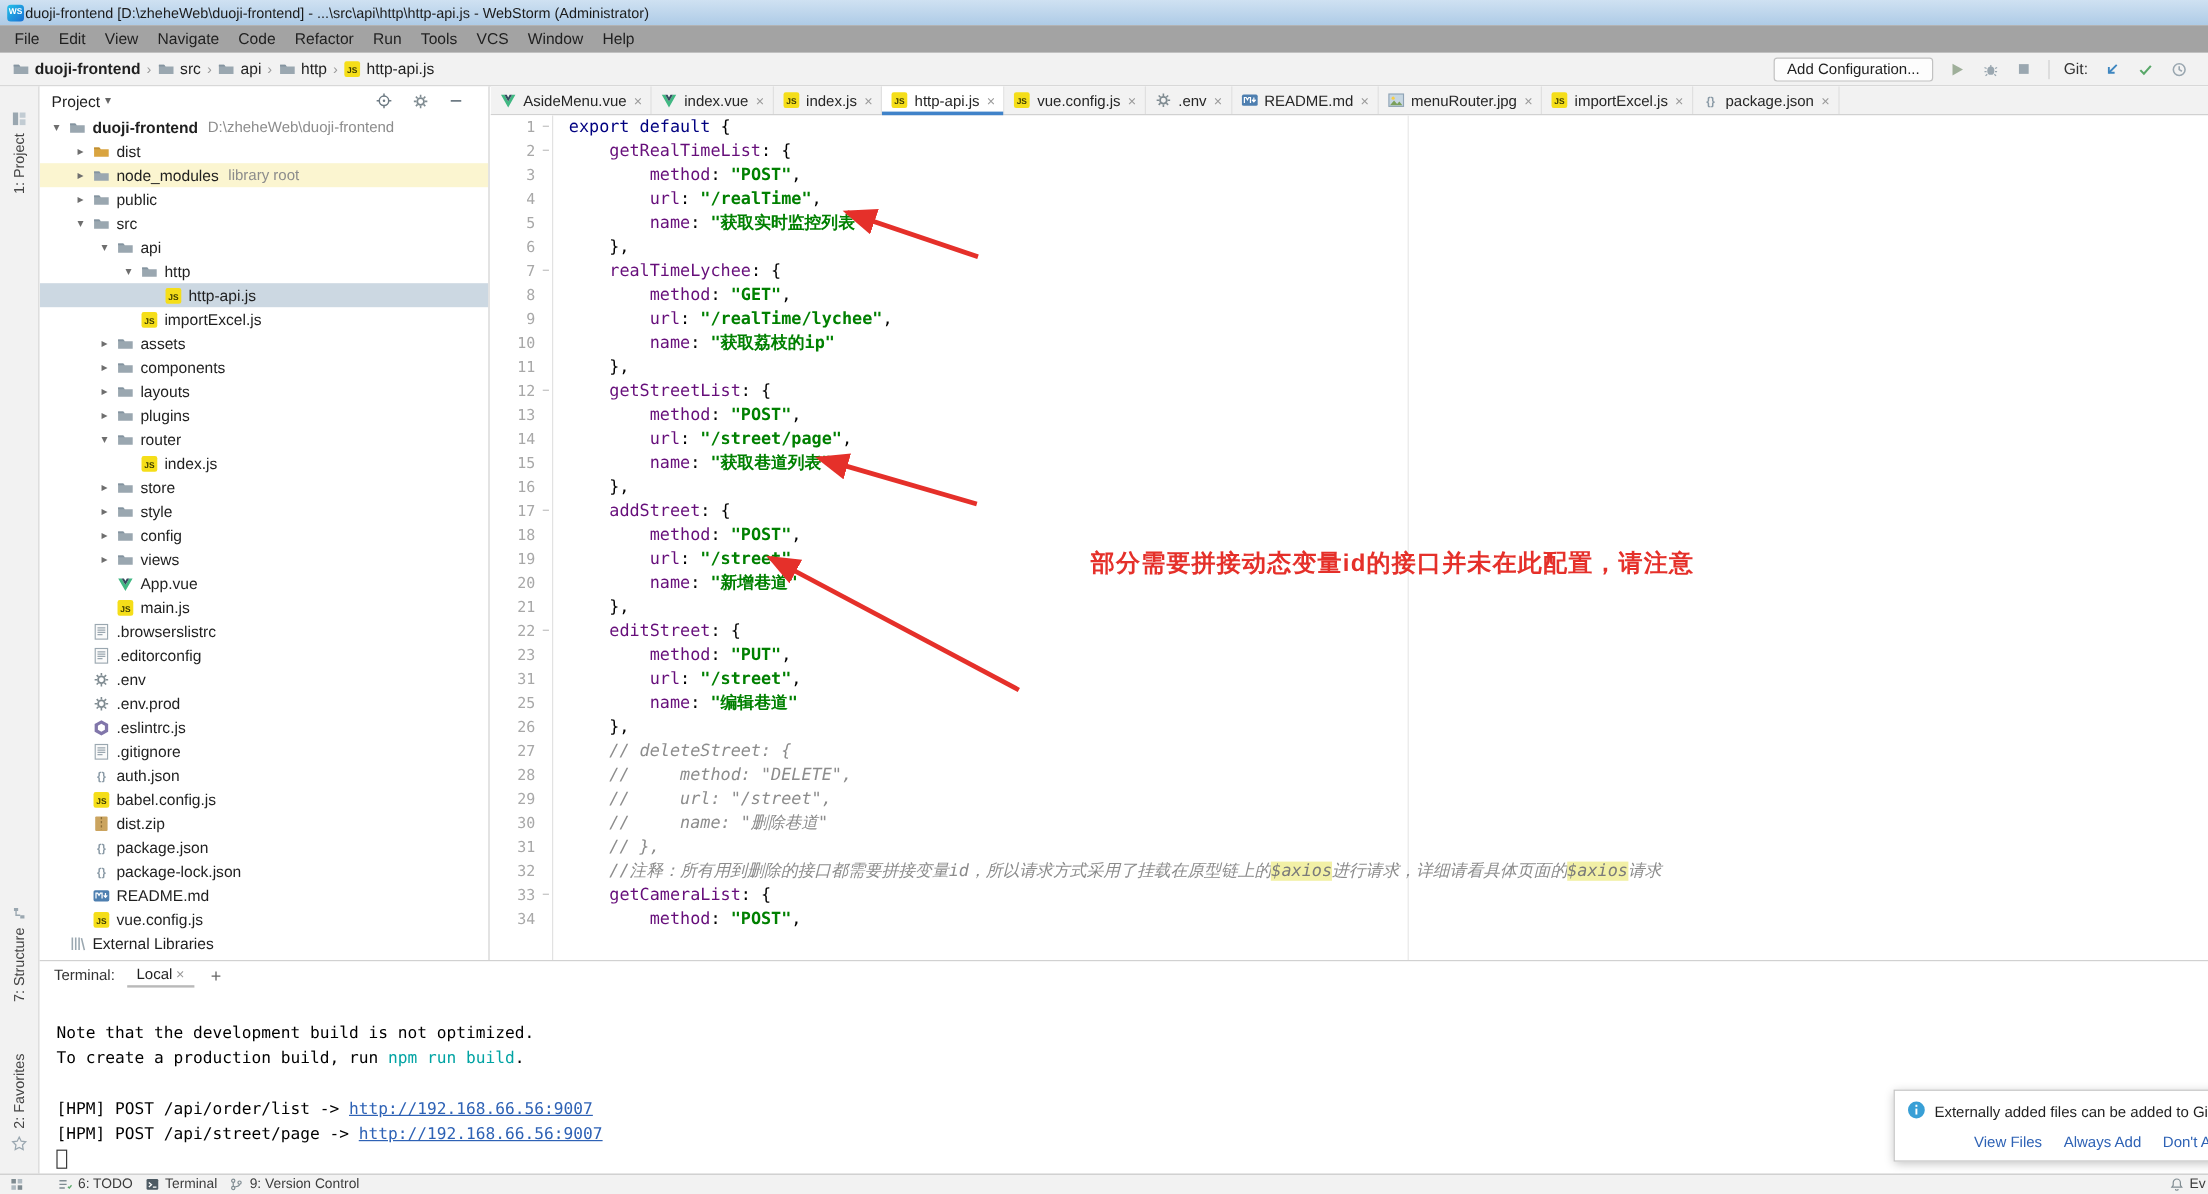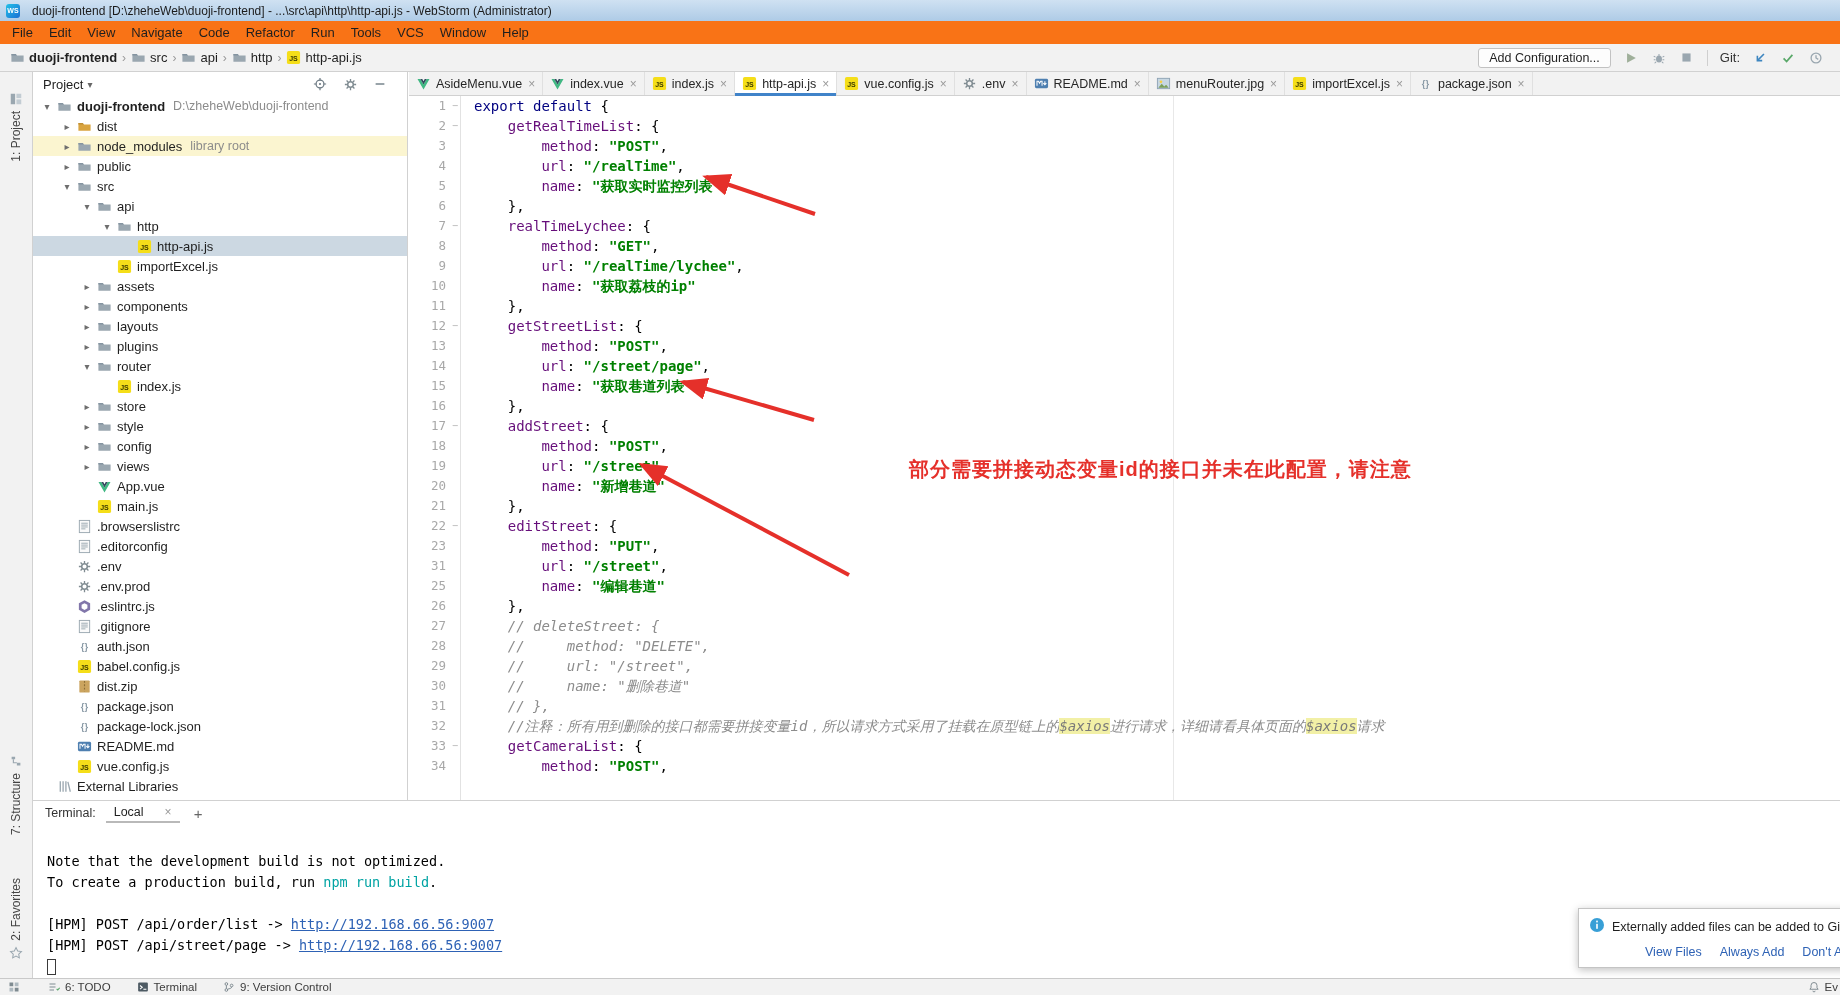--- a/index.html
+++ b/index.html
@@ -3,28 +3,28 @@
 <meta charset="utf-8">
 <style>
   *{margin:0;padding:0;box-sizing:border-box}
   html,body{width:1840px;height:995px;overflow:hidden;background:#fff;
     font-family:"Liberation Sans","DejaVu Sans",sans-serif;color:#1f1f1f}
   #page{position:relative;width:1840px;height:995px;overflow:hidden;background:#fff}
 
   
   .titlebar{position:absolute;left:0;top:0;width:100%;height:21px;
     background:linear-gradient(#cfe1f2,#aecbe6);display:flex;align-items:center;
-    gap:12px;padding:0 6px;font-size:12px;color:#1b1b1b}
+    gap:1px;padding:0 6px;font-size:12px;color:#1b1b1b}
   .ws-logo{width:14px;height:14px;border-radius:3px;flex:none;
     background:linear-gradient(135deg,#24c1e8,#1a6fd4);color:#fff;font-size:7px;
     font-weight:bold;display:flex;align-items:center;justify-content:center}
   .title-text{white-space:nowrap}
 
   
-  .menubar{position:absolute;left:0;top:21px;width:100%;height:23px;background:#f97316;
+  .menubar{position:absolute;left:0;top:21px;width:100%;height:23px;background:#a3a3a3;
     display:flex;align-items:center;padding-left:4px;font-size:13px}
   .menu-item{padding:0 8px;line-height:23px;cursor:default}
 
   
   .toolbar{position:absolute;left:0;top:44px;width:100%;height:28px;background:#f2f2f2;
     border-bottom:1px solid #d1d1d1;display:flex;align-items:center;padding:0 8px;font-size:13px}
   .breadcrumbs{display:flex;align-items:center}
   .crumb{display:flex;align-items:center;gap:4px;padding:0 2px}
   .crumb-sep{color:#9a9a9a;margin:0 3px;font-size:12px}
   .bold{font-weight:bold}
@@ -84,42 +84,42 @@
   .tk-chl{color:#7a7a7a;font-style:italic;background:#f2f0a6}
   .annot{position:absolute;left:0;top:0;pointer-events:none;z-index:6}
   .red-note{position:absolute;left:500px;top:384px;font-size:20px;font-weight:bold;
     color:#e5302a;letter-spacing:1px;z-index:6;pointer-events:none;white-space:nowrap}
 
   
   .terminal{position:absolute;left:33px;top:800px;width:1807px;height:178px;background:#fff;
     border-top:1px solid #d1d1d1}
   .term-header{height:24px;display:flex;align-items:center;padding-left:12px;font-size:12.5px;gap:10px}
   .term-title{color:#333}
-  .term-tab{display:flex;align-items:center;gap:20px;padding:2px 8px;border-bottom:2px solid #b9b9b9}
+  .term-tab{display:flex;align-items:center;gap:2px;padding:2px 8px;border-bottom:2px solid #b9b9b9}
   .term-plus{color:#666;font-size:15px;padding:0 4px}
   .term-content{padding:26px 0 0 14px;font-family:"DejaVu Sans Mono","Liberation Mono",monospace;
     font-size:13.5px;color:#1f1f1f}
   .term-line{height:21px;line-height:21px;white-space:pre}
   .t-t{color:#000000}
   .t-cmd{color:#00a3a3}
   .t-link{color:#2e62b5;text-decoration:underline}
   .cursor-box{display:inline-block;width:9px;height:16px;border:1px solid #3a3a3a;vertical-align:middle}
 
   
   .notif{position:absolute;left:1578px;top:908px;width:300px;min-height:56px;background:#fff;
     border:1px solid #c4c4c4;box-shadow:0 2px 8px rgba(0,0,0,.25);padding:8px 10px;font-size:12.5px;z-index:20}
   .notif-row{display:flex;align-items:center;gap:7px;white-space:nowrap;overflow:hidden}
   .notif-links{display:flex;gap:18px;margin:9px 0 0 56px;color:#2e62b5;white-space:nowrap}
   .notif-link{color:#2e62b5}
 
   
   .statusbar{position:absolute;left:0;top:978px;width:100%;height:17px;background:#f2f2f2;
     border-top:1px solid #c9c9c9;display:flex;align-items:center;font-size:11.5px;color:#3c3c3c}
   .sb-grid{margin-left:8px;display:inline-flex}
-  .sb-left{display:flex;align-items:flex-start;gap:26px;margin-left:28px}
+  .sb-left{display:flex;align-items:flex-start;gap:10px;margin-left:28px}
   .sb-item{display:flex;align-items:center;gap:5px}
   .sb-right{margin-left:auto;display:flex;align-items:center;gap:5px;padding-right:2px;overflow:hidden}
 </style>
 </head>
 <body>
 
 <div id="page">
 
   <div class="titlebar">
     <span class="ws-logo">WS</span>

